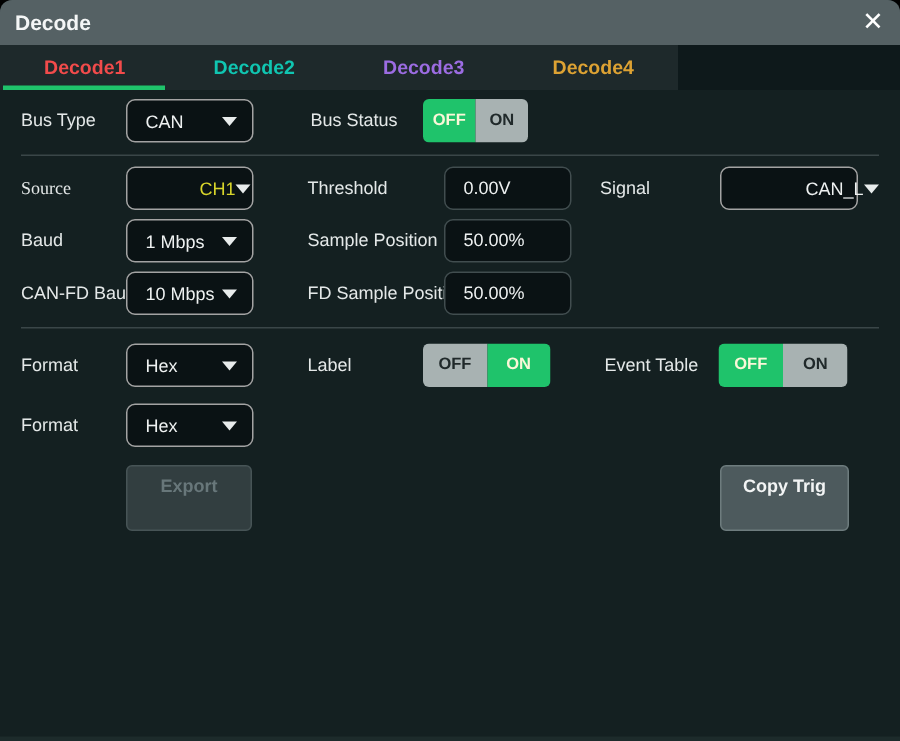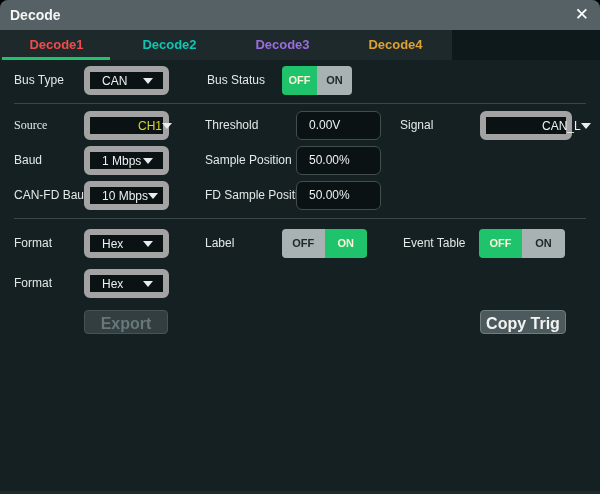--- a/index.html
+++ b/index.html
@@ -11,29 +11,29 @@
   }
   .titlebar{position:absolute;left:0;top:0;width:600px;height:30px;background:#556164;}
   .title{position:absolute;left:10px;top:0;line-height:30px;font-size:14px;font-weight:bold;color:#f4f6f6;}
   .close{position:absolute;right:11px;top:0;line-height:30px;font-size:17px;color:#ffffff;cursor:pointer;}
   .tabstrip{position:absolute;left:0;top:30px;width:452px;height:30px;background:#1e292b;display:flex;}
   .tabstrip-rest{position:absolute;left:452px;top:30px;width:148px;height:30px;background:#0e191b;}
   .tab{position:relative;width:113px;height:30px;text-align:center;line-height:30px;font-size:13px;font-weight:bold;cursor:pointer;}
   .tab .underline{position:absolute;left:2px;right:3px;bottom:0;height:3px;background:#1fc36b;display:none;}
   .tab.active .underline{display:block;}
   .flabel{position:absolute;height:29px;line-height:29px;font-size:12px;color:#e4e8e8;white-space:nowrap;}
-  .dropdown{position:absolute;height:29px;background:#0a1214;border:6px solid #a3a3a3;border-radius:6px;box-sizing:border-box;display:flex;align-items:center;cursor:pointer;}
+  .dropdown{position:absolute;height:29px;background:#0a1214;border:1px solid #a3a3a3;border-radius:6px;box-sizing:border-box;display:flex;align-items:center;cursor:pointer;}
   .dd-text{padding-left:12px;font-size:12px;color:#eef1f1;flex:1;text-align:left;white-space:nowrap;}
   .caret{width:0;height:0;border-left:5px solid transparent;border-right:5px solid transparent;border-top:6px solid #e8ecec;margin-right:10px;flex:none;}
   .inputbox{position:absolute;height:29px;background:#0a1214;border:1px solid #414d4f;border-radius:6px;box-sizing:border-box;line-height:27px;padding-left:12px;font-size:12px;color:#eef1f1;cursor:text;}
   .toggle{position:absolute;height:29px;display:flex;border-radius:4px;overflow:hidden;cursor:pointer;}
   .seg{flex:1;text-align:center;line-height:29px;font-size:11px;font-weight:bold;background:#a8b2b2;color:#20292a;}
   .seg.active{background:#1fc36b;color:#faf7d8;}
   .divider{position:absolute;left:14px;width:572px;height:1px;background:#3a4648;}
-  .btn{position:absolute;height:24px;border-radius:4px;font-size:16px;font-weight:bold;text-align:center;line-height:26px;box-sizing:border-box;cursor:pointer;}
+  .btn{position:absolute;height:44px;border-radius:4px;font-size:12px;font-weight:bold;text-align:center;line-height:26px;box-sizing:border-box;cursor:pointer;}
   .btn.export{background:#323e40;border:1px solid #475456;color:#68777a;cursor:default;}
   .btn.copytrig{background:#4d5a5d;border:1px solid #6e7c7e;color:#f2f4f4;}
   .bottom-edge{position:absolute;left:0;bottom:0;width:600px;height:3px;background:#1d2b2b;}
 </style>
 </head>
 <body>
 
 <div class="dialog">
 
   <div class="titlebar">

